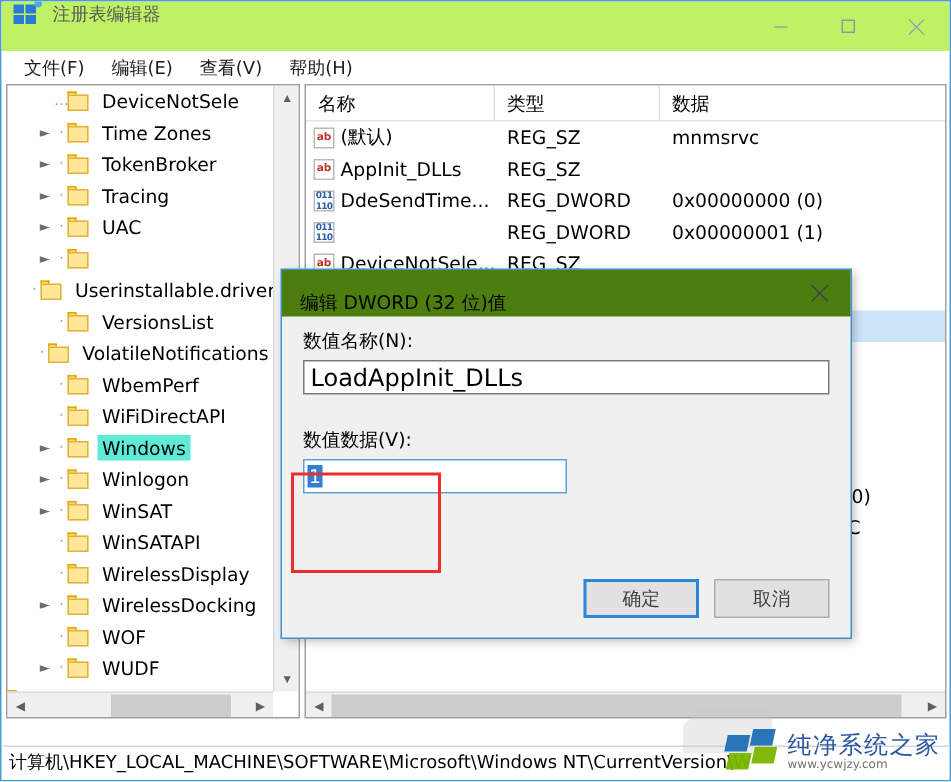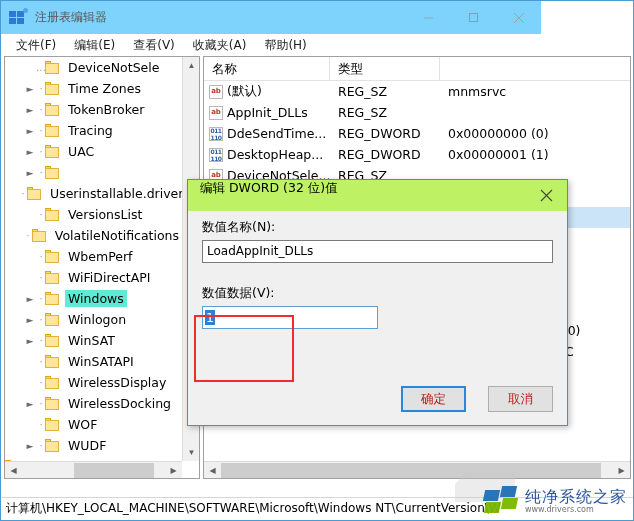--- a/index.html
+++ b/index.html
@@ -12,23 +12,23 @@
   #app {
     position: relative;
     width: 634px; height: 521px;
     background: #ffffff;
     border: 1px solid #4a9ad4;
     overflow: hidden;
   }
 
   
   .titlebar {
-    position: absolute; left: 0; top: 0; width: 540px; height: 33px;
-    background: #7dd3fc;
-    display: flex; align-items: center;
+    position: absolute; left: 0; top: 0; width: 632px; height: 33px;
+    background: #bef264;
+    display: flex; align-items: flex-start;
   }
   .title-icon {
     margin-left: 8px; width: 18px; height: 18px; position: relative;
   }
   .title-icon .sq {
     position: absolute; background: #2b7bd6;
   }
   .title-icon .s1 { left:0; top:2px; width:7px; height:6px; }
   .title-icon .s2 { left:8px; top:2px; width:7px; height:6px; }
   .title-icon .s3 { left:0; top:9px; width:7px; height:6px; }
@@ -185,36 +185,36 @@
   }
 
   
   .dialog {
     position: absolute; left: 186px; top: 178px;
     width: 381px; height: 247px;
     background: #f0f0f0; border: 1px solid #3b93d6;
     box-shadow: 2px 2px 6px rgba(0,0,0,0.25);
   }
   .dlg-title {
-    height: 31px; background: #bef264; display: flex; align-items: flex-start;
+    height: 31px; background: #4d7c0f; display: flex; align-items: flex-end;
     padding-left: 12px;
   }
   .dlg-title-text { font-size: 12.5px; color: #000; font-family: "DejaVu Sans", sans-serif; }
   .dlg-close {
     margin-left: auto; width: 42px; height: 31px;
     display:flex; align-items:center; justify-content:center; color:#444;
   }
   .dlg-body { position: relative; height: 215px; padding: 8px 14px 0 14px; }
   .dlg-label {
     font-size: 12.5px; color: #000; margin-bottom: 4px;
     font-family: "DejaVu Sans", sans-serif;
   }
   .dlg-input {
     width: 100%; height: 23px; background: #ffffff;
-    border: 1px solid #7a7a7a; font-size: 12px; color: #000;
+    border: 1px solid #7a7a7a; font-size: 16px; color: #000;
     padding: 0 4px; line-height: 21px;
     font-family: "DejaVu Sans", sans-serif;
   }
   .red-box {
     position: absolute; left: 6px; top: 104px;
     width: 100px; height: 67px; border: 2px solid #ee2d2d;
     pointer-events: none;
   }
   .row2 { margin-top: 22px; display: flex; }
   .col-left { width: 186px; }
@@ -244,25 +244,24 @@
     position: relative;
   }
   .radio.on::after {
     content:""; position:absolute; left:3px; top:3px;
     width:5px; height:5px; border-radius:50%; background:#1a1a1a;
   }
   .dlg-buttons {
     position: absolute; right: 14px; bottom: 14px; display: flex; gap: 10px;
   }
   .dlg-btn {
-    width: 65px; height: 26px; background: #e1e1e1;
-    border: 1px solid #adadad; font-size: 12.5px; color: #b91c1c;
+    width: 77px; height: 26px; background: #e1e1e1;
+    border: 1px solid #adadad; font-size: 12.5px; color: #404040;
     display:flex; align-items:center; justify-content:center;
     font-family: "DejaVu Sans", sans-serif;
-    margin-left: 12px;
   }
   .dlg-btn.default { border: 2px solid #2b88d8; background: #e1e1e1; }
 
   
   .watermark {
     position: absolute; right: 6px; bottom: 4px;
     display: flex; align-items: center; opacity: 0.95;
   }
   .wm-logo { width: 36px; height: 30px; position: relative; margin-right: 5px; }
   .wm-logo i { position:absolute; display:block; }
@@ -313,21 +312,20 @@
             <line x1="11" y1="1" x2="1" y2="11" stroke="#9aa3ad" stroke-width="1"></line>
           </svg>
       </div>
     </div>
   </div>
 
   <div class="menubar">
     <div class="menu-item">文件(F)</div>
     <div class="menu-item">编辑(E)</div>
     <div class="menu-item">查看(V)</div>
-    <div class="menu-item">收藏夹(A)</div>
     <div class="menu-item">帮助(H)</div>
   </div>
 
   <div class="panes">
 
     <div class="tree-pane">
       <div class="tree-scroll-area">
 
         <div class="tree-row">
           <span class="indent" style="width:18px"></span>
@@ -558,20 +556,21 @@
           <div class="thumb" style="left:52px;width:80px;"></div>
         </div>
         <div class="arrow-btn">▶</div>
       </div>
     </div>
 
     <div class="list-pane">
       <div class="list-header">
         <div class="lh-cell lh-name">名称</div>
         <div class="lh-cell lh-type">类型</div>
+        <div class="lh-cell lh-data">数据</div>
       </div>
 
       <div class="list-rows">
         <div class="list-row">
           <div class="cell-name">
             <span class="icon-ab">ab</span>
             <span>(默认)</span>
           </div>
           <div class="cell-type">REG_SZ</div>
           <div class="cell-data">mnmsrvc</div>
@@ -591,21 +590,20 @@
             <span class="icon-bin">011<br>110</span>
             <span>DdeSendTime...</span>
           </div>
           <div class="cell-type">REG_DWORD</div>
           <div class="cell-data">0x00000000 (0)</div>
         </div>
 
         <div class="list-row">
           <div class="cell-name">
             <span class="icon-bin">011<br>110</span>
-            <span>DesktopHeap...</span>
           </div>
           <div class="cell-type">REG_DWORD</div>
           <div class="cell-data">0x00000001 (1)</div>
         </div>
 
         <div class="list-row">
           <div class="cell-name">
             <span class="icon-ab">ab</span>
             <span>DeviceNotSele...</span>
           </div>
@@ -673,21 +671,21 @@
   <div class="wm-ghost"></div>
   <div class="watermark">
     <div class="wm-logo">
       <i class="wm-b1"></i>
         <i class="wm-b2"></i>
         <i class="wm-b3"></i>
         <i class="wm-b4"></i>
     </div>
     <div class="wm-text">
       <span class="wm-title">纯净系统之家</span>
-      <span class="wm-url">www.drivers.com</span>
+      <span class="wm-url">www.ycwjzy.com</span>
     </div>
   </div>
 
   <div class="dialog">
     <div class="dlg-title">
       <span class="dlg-title-text">编辑 DWORD (32 位)值</span>
       <div class="dlg-close">
         <svg width="13" height="13" viewBox="0 0 13 13">
             <line x1="1" y1="1" x2="12" y2="12" stroke="#444" stroke-width="1.1"></line>
             <line x1="12" y1="1" x2="1" y2="12" stroke="#444" stroke-width="1.1"></line>

